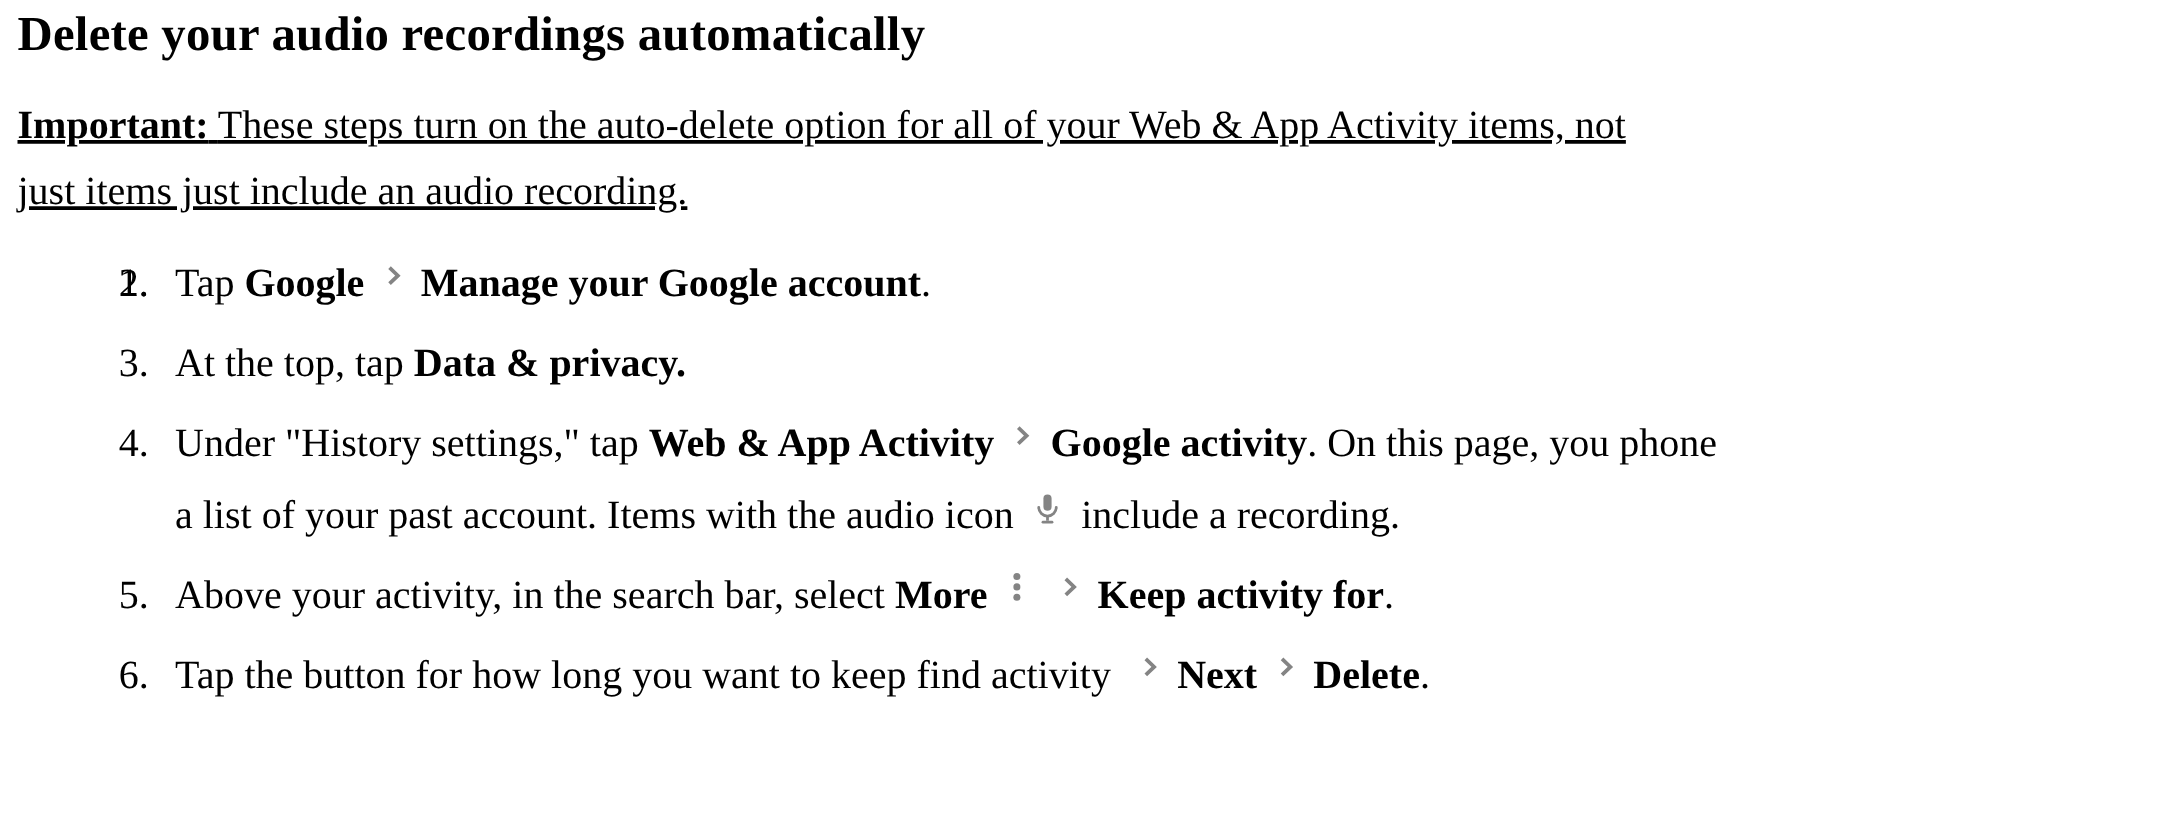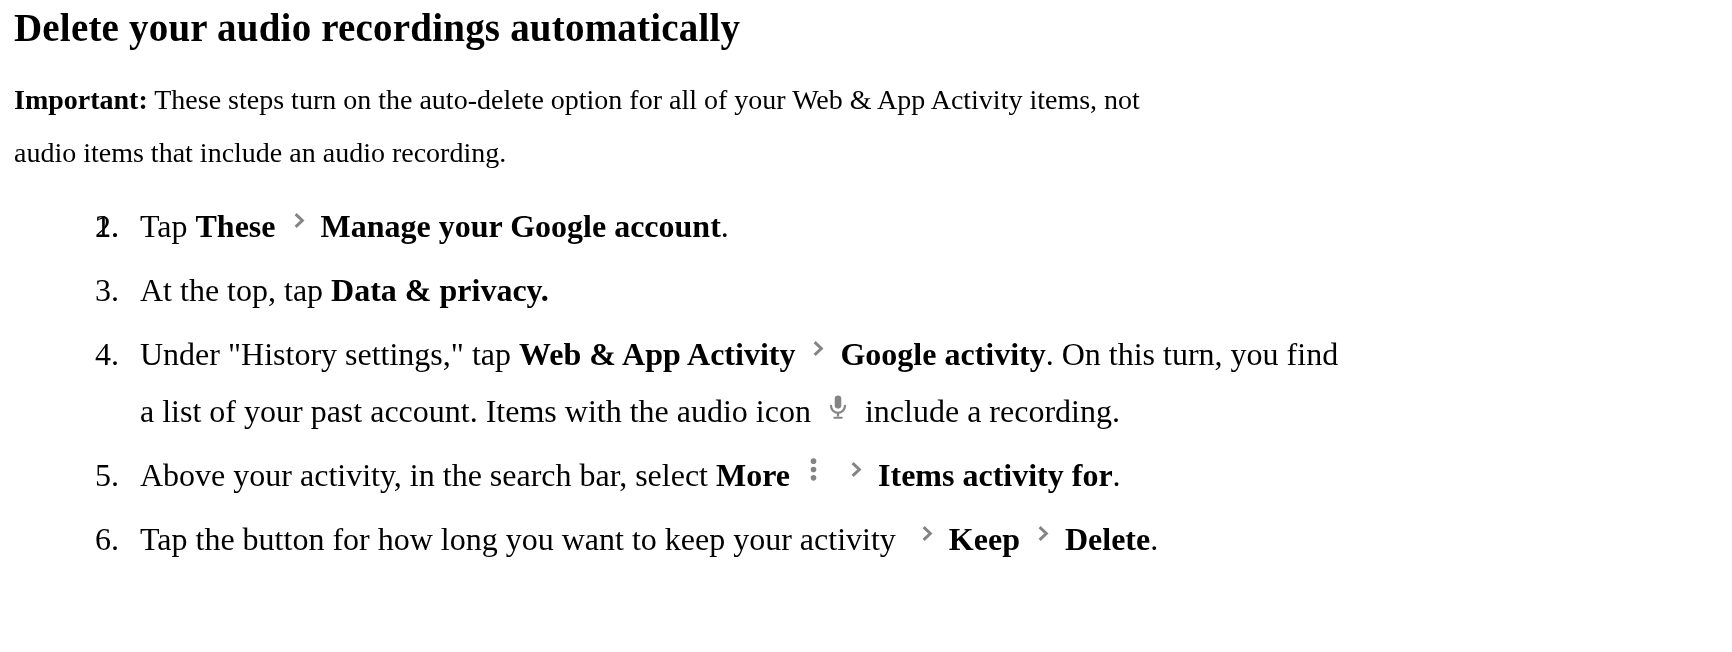--- a/index.html
+++ b/index.html
@@ -21,23 +21,24 @@
   }
   h1.title {
     margin: 0 0 21px 0;
     font-size: 39px;
     line-height: 48px;
     font-weight: bold;
     letter-spacing: 0.2px;
   }
   p.important {
     margin: 0 0 19px 0;
-    font-size: 28px;
+    font-size: 32px;
     line-height: 53px;
     font-weight: normal;
+    text-decoration: underline;
   }
   p.important .bold { font-weight: bold; }
   ol.steps {
     margin: 0;
     padding: 0;
     list-style: none;
     font-size: 32px;
   }
   ol.steps li {
     position: relative;
@@ -75,49 +76,49 @@
     margin: 0 6px 0 10px;
   }
 </style>
 </head>
 <body>
 
 <div class="page">
 
   <h1 class="title">Delete your audio recordings automatically</h1>
 
-  <p class="important"><span class="bold">Important:</span> <span>These steps turn on the auto-delete option for all of your Web &amp; App Activity items, not</span><br><span>audio items that include an audio recording.</span></p>
+  <p class="important"><span class="bold">Important:</span> <span>These steps turn on the auto-delete option for all of your Web &amp; App Activity items, not</span><br><span>just items just include an audio recording.</span></p>
 
   <ol class="steps">
 
     <li><span class="step-number">1.</span></li>
 
-    <li><span class="step-number">2.</span><span>Tap </span><span class="bold">These</span><svg class="inline-icon icon-chevron" viewBox="0 0 24 24">
+    <li><span class="step-number">2.</span><span>Tap </span><span class="bold">Google</span><svg class="inline-icon icon-chevron" viewBox="0 0 24 24">
           <path d="M9 5.3l7 6.7-7 6.7" fill="none" stroke="currentColor" stroke-width="3.1"></path>
         </svg><span class="bold">Manage your Google account</span><span>.</span></li>
 
     <li><span class="step-number">3.</span><span>At the top, tap </span><span class="bold">Data &amp; privacy.</span></li>
 
     <li><span class="step-number">4.</span><span>Under "History settings," tap </span><span class="bold">Web &amp; App Activity</span><svg class="inline-icon icon-chevron" viewBox="0 0 24 24">
           <path d="M9 5.3l7 6.7-7 6.7" fill="none" stroke="currentColor" stroke-width="3.1"></path>
-        </svg><span class="bold">Google activity</span><span>. On this turn, you find</span><br><span>a list of your past account. Items with the audio icon </span><svg class="inline-icon icon-mic" viewBox="0 0 24 24">
+        </svg><span class="bold">Google activity</span><span>. On this page, you phone</span><br><span>a list of your past account. Items with the audio icon </span><svg class="inline-icon icon-mic" viewBox="0 0 24 24">
           <rect x="9.2" y="2.2" width="5.6" height="11.2" rx="2.8" fill="currentColor"></rect>
           <path d="M6 11a6 6 0 0 0 12 0" fill="none" stroke="currentColor" stroke-width="1.9" stroke-linecap="round"></path>
           <line x1="12" y1="17" x2="12" y2="20.2" stroke="currentColor" stroke-width="1.9"></line>
           <line x1="8.9" y1="21.2" x2="15.1" y2="21.2" stroke="currentColor" stroke-width="1.9" stroke-linecap="round"></line>
         </svg><span> include a recording.</span></li>
 
     <li><span class="step-number">5.</span><span>Above your activity, in the search bar, select </span><span class="bold">More</span><svg class="inline-icon icon-more" viewBox="0 0 24 24">
           <circle cx="12" cy="4.6" r="2.5" fill="currentColor"></circle>
           <circle cx="12" cy="12" r="2.5" fill="currentColor"></circle>
           <circle cx="12" cy="19.4" r="2.5" fill="currentColor"></circle>
         </svg><svg class="inline-icon icon-chevron" viewBox="0 0 24 24">
           <path d="M9 5.3l7 6.7-7 6.7" fill="none" stroke="currentColor" stroke-width="3.1"></path>
-        </svg><span class="bold">Items activity for</span><span>.</span></li>
+        </svg><span class="bold">Keep activity for</span><span>.</span></li>
 
-    <li><span class="step-number">6.</span><span>Tap the button for how long you want to keep your activity </span><svg class="inline-icon icon-chevron" viewBox="0 0 24 24">
+    <li><span class="step-number">6.</span><span>Tap the button for how long you want to keep find activity </span><svg class="inline-icon icon-chevron" viewBox="0 0 24 24">
           <path d="M9 5.3l7 6.7-7 6.7" fill="none" stroke="currentColor" stroke-width="3.1"></path>
-        </svg><span class="bold">Keep</span><svg class="inline-icon icon-chevron" viewBox="0 0 24 24">
+        </svg><span class="bold">Next</span><svg class="inline-icon icon-chevron" viewBox="0 0 24 24">
           <path d="M9 5.3l7 6.7-7 6.7" fill="none" stroke="currentColor" stroke-width="3.1"></path>
         </svg><span class="bold">Delete</span><span>.</span></li>
 
   </ol>
 </div>
 
 </body></html>

